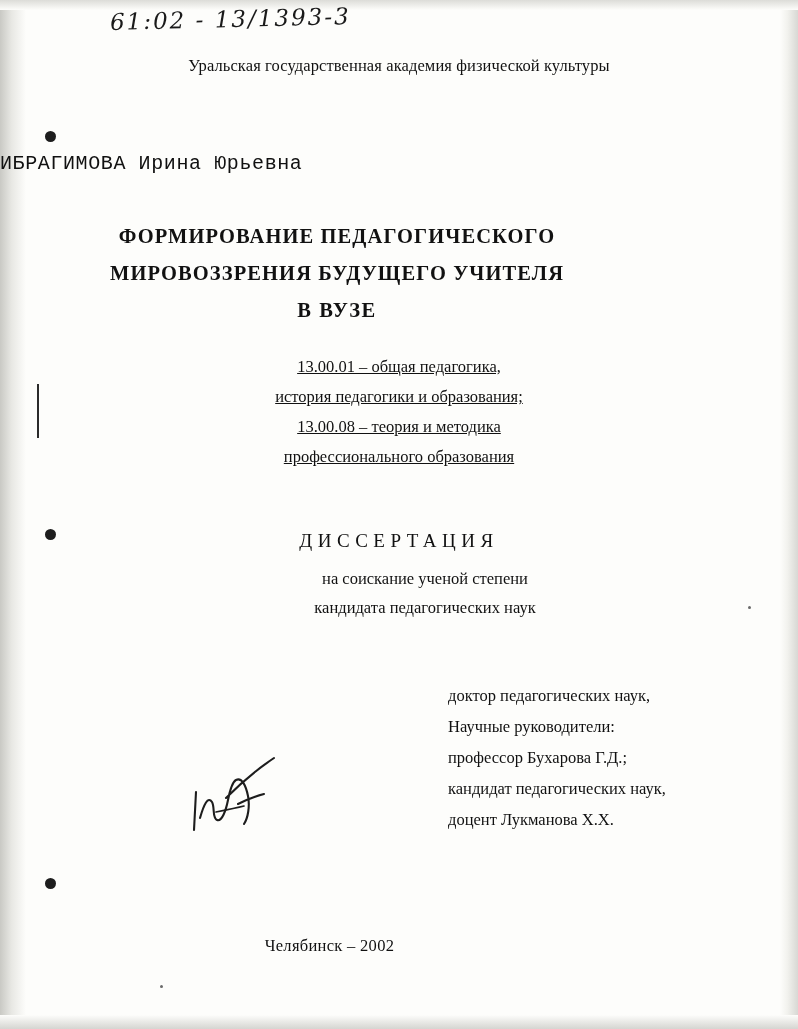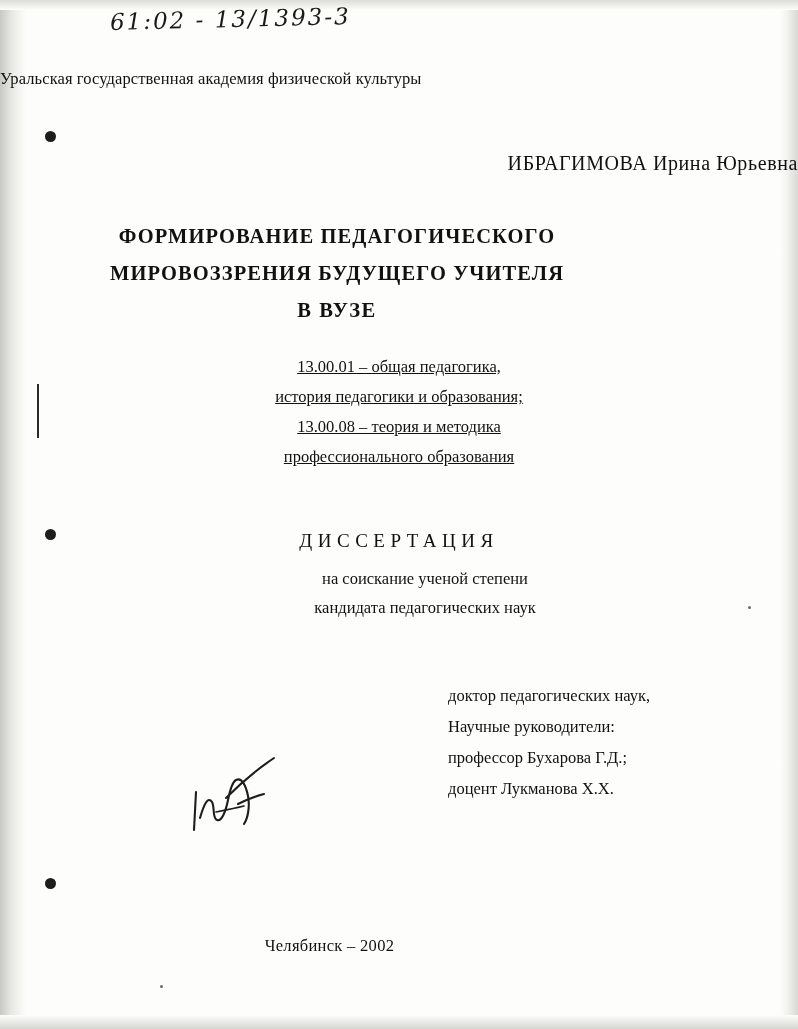--- a/index.html
+++ b/index.html
@@ -99,33 +99,33 @@
     position: absolute;
     left: 0;
     top: 0;
     width: 798px;
   }
   .institution {
     position: absolute;
     top: 56px;
     left: 0;
     width: 798px;
+    text-align: center;
+    font-size: 16.5px;
+    letter-spacing: 0.1px;
+  }
+  .author {
+    position: absolute;
+    top: 152px;
+    left: 0;
+    width: 798px;
     text-align: left;
-    font-size: 16.5px;
-    letter-spacing: 0.1px;
-    margin-top: 13px;
-  }
-  .author {
-    position: absolute;
-    top: 152px;
-    left: 0;
-    width: 798px;
-    text-align: right;
     font-size: 20px;
     letter-spacing: 0.6px;
+    font-family: Liberation Mono, monospace;
   }
   .title {
     position: absolute;
     top: 218px;
     left: 0;
     width: 674px;
     text-align: center;
     font-size: 20.5px;
     font-weight: bold;
     letter-spacing: 1.1px;
@@ -231,19 +231,20 @@
 
     <div class="degree">
       <div>на соискание ученой степени</div>
       <div>кандидата педагогических наук</div>
     </div>
 
     <div class="advisors">
       <div>доктор педагогических наук,</div>
       <div>Научные руководители:</div>
       <div>профессор Бухарова Г.Д.;</div>
+      <div>кандидат педагогических наук,</div>
       <div>доцент Лукманова Х.Х.</div>
     </div>
 
     <div class="place-year">Челябинск – 2002</div>
 
   </div>
 </div>
 
 </body></html>

